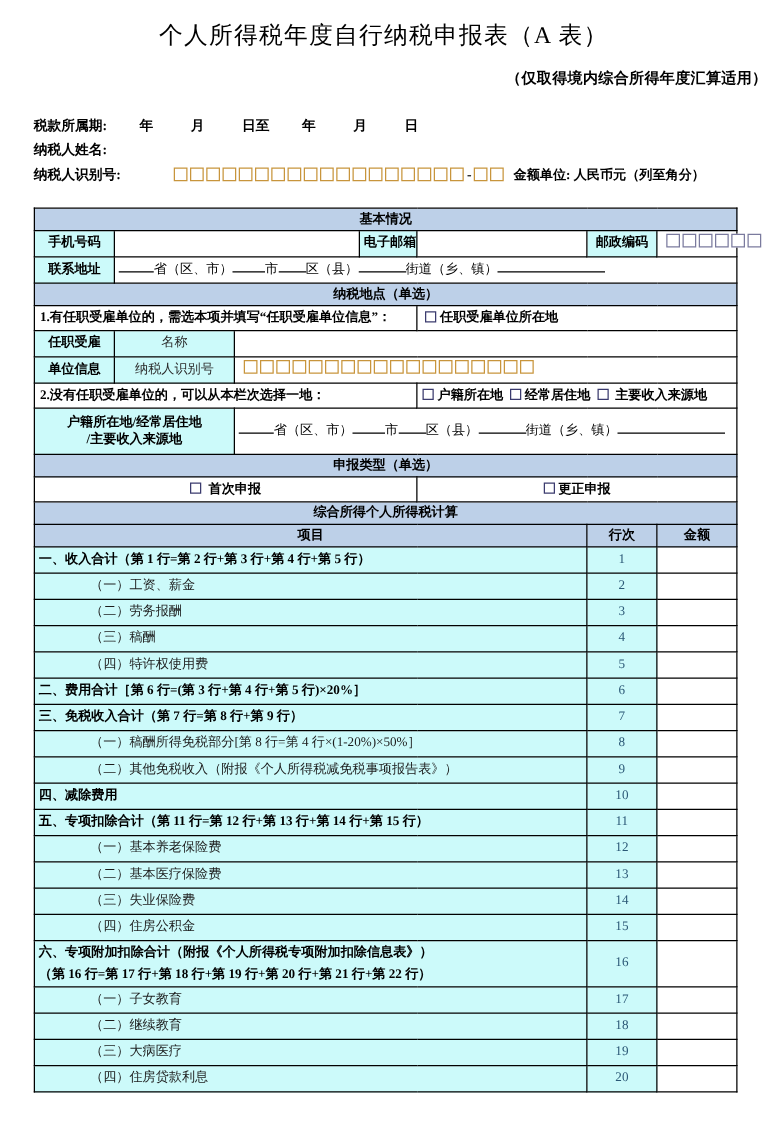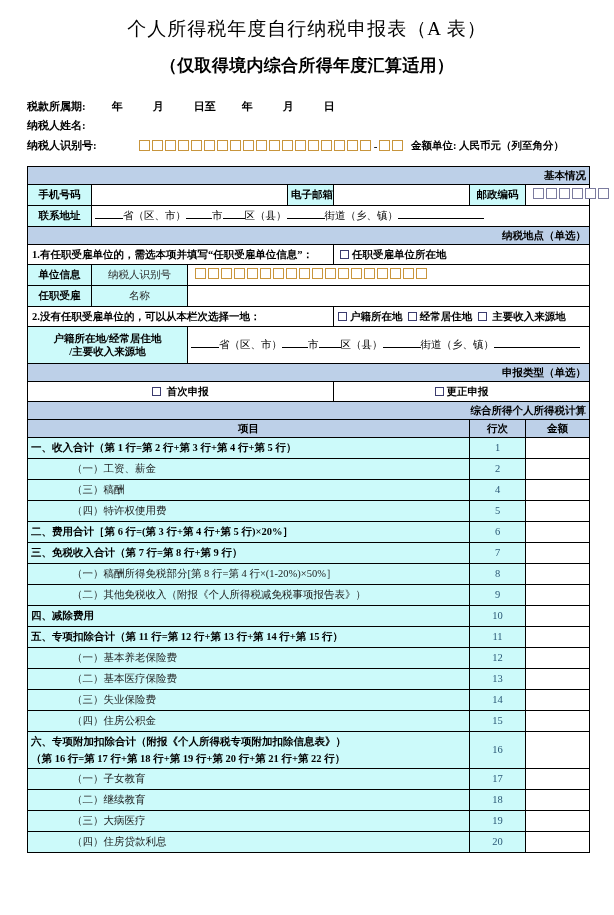--- a/index.html
+++ b/index.html
@@ -26,22 +26,22 @@
   .title {
     text-align: center;
     font-size: 19px;
     font-weight: normal;
     letter-spacing: 1px;
     margin: 16px 0 0 0;
     padding: 0;
     line-height: 1.4;
   }
   .subtitle {
-    text-align: center;
-    font-size: 17px;
+    text-align: right;
+    font-size: 12px;
     font-weight: bold;
     margin: 11px 0 0 0;
     letter-spacing: 0.3px;
   }
 
   .meta {
     margin: 20px 0 0 27px;
     width: 562px;
     font-size: 11px;
     font-weight: bold;
@@ -97,21 +97,21 @@
   }
   .form-table td {
     border: 1px solid #000;
     padding: 0 3px;
     vertical-align: middle;
     background: #ffffff;
     line-height: 1.25;
   }
   .sec-head {
     background: #bdd0e8 !important;
-    text-align: right;
+    text-align: center;
     font-weight: bold;
     font-size: 10.5px;
     height: 17px;
   }
   .lbl {
     background: #ccfafa !important;
     text-align: center;
     font-weight: bold;
     white-space: nowrap;
   }
@@ -276,20 +276,25 @@
     <tr>
       <td class="sec-head" colspan="8">纳税地点（单选）</td>
     </tr>
     <tr class="ckrow">
       <td class="cell-white" colspan="4" style="font-weight:bold;padding-left:4px;white-space:nowrap;">1.有任职受雇单位的，需选本项并填写“任职受雇单位信息”：</td>
       <td class="cell-white" colspan="4" style="padding-left:6px;">
         <span class="ck"></span><span style="font-weight:bold;">任职受雇单位所在地</span>
       </td>
     </tr>
     <tr class="r-std">
+      <td class="lbl">任职受雇</td>
+      <td class="lbl-sub">名称</td>
+      <td class="cell-white" colspan="6"></td>
+    </tr>
+    <tr class="r-std">
       <td class="lbl">单位信息</td>
       <td class="lbl-sub">纳税人识别号</td>
       <td class="cell-white" colspan="6">
         <span class="boxes" id="emp-id-boxes">
               <span class="box"></span>
               <span class="box"></span>
               <span class="box"></span>
               <span class="box"></span>
               <span class="box"></span>
               <span class="box"></span>
@@ -301,25 +306,20 @@
               <span class="box"></span>
               <span class="box"></span>
               <span class="box"></span>
               <span class="box"></span>
               <span class="box"></span>
               <span class="box"></span>
               <span class="box"></span>
             </span>
       </td>
     </tr>
-    <tr class="r-std">
-      <td class="lbl">任职受雇</td>
-      <td class="lbl-sub">名称</td>
-      <td class="cell-white" colspan="6"></td>
-    </tr>
     <tr class="ckrow">
       <td class="cell-white" colspan="4" style="font-weight:bold;padding-left:4px;white-space:nowrap;">2.没有任职受雇单位的，可以从本栏次选择一地：</td>
       <td class="cell-white" colspan="4" style="padding-left:4px;">
         <span class="opt"><span class="ck"></span><span>户籍所在地</span></span>&nbsp;&nbsp;<span class="opt"><span class="ck"></span><span>经常居住地</span></span>&nbsp;&nbsp;<span class="opt"><span class="ck"></span>&nbsp;<span>主要收入来源地</span></span>
       </td>
     </tr>
     <tr class="r-tall">
       <td class="lbl two-line" colspan="2">
         <span>户籍所在地/经常居住地</span><br>
         <span>/主要收入来源地</span>
@@ -352,20 +352,25 @@
     </tbody>
       <tbody id="calc-rows">
         <tr class="r-std">
           <td colspan="6" class="calc-item">一、收入合计（第 1 行=第 2 行+第 3 行+第 4 行+第 5 行）</td>
           <td class="calc-no">1</td>
           <td class="calc-amt"></td>
         </tr>
         <tr class="r-std">
           <td colspan="6" class="calc-item sub">（一）工资、薪金</td>
           <td class="calc-no">2</td>
+          <td class="calc-amt"></td>
+        </tr>
+        <tr class="r-std">
+          <td colspan="6" class="calc-item sub">（二）劳务报酬</td>
+          <td class="calc-no">3</td>
           <td class="calc-amt"></td>
         </tr>
         <tr class="r-std">
           <td colspan="6" class="calc-item sub">（三）稿酬</td>
           <td class="calc-no">4</td>
           <td class="calc-amt"></td>
         </tr>
         <tr class="r-std">
           <td colspan="6" class="calc-item sub">（四）特许权使用费</td>
           <td class="calc-no">5</td>

